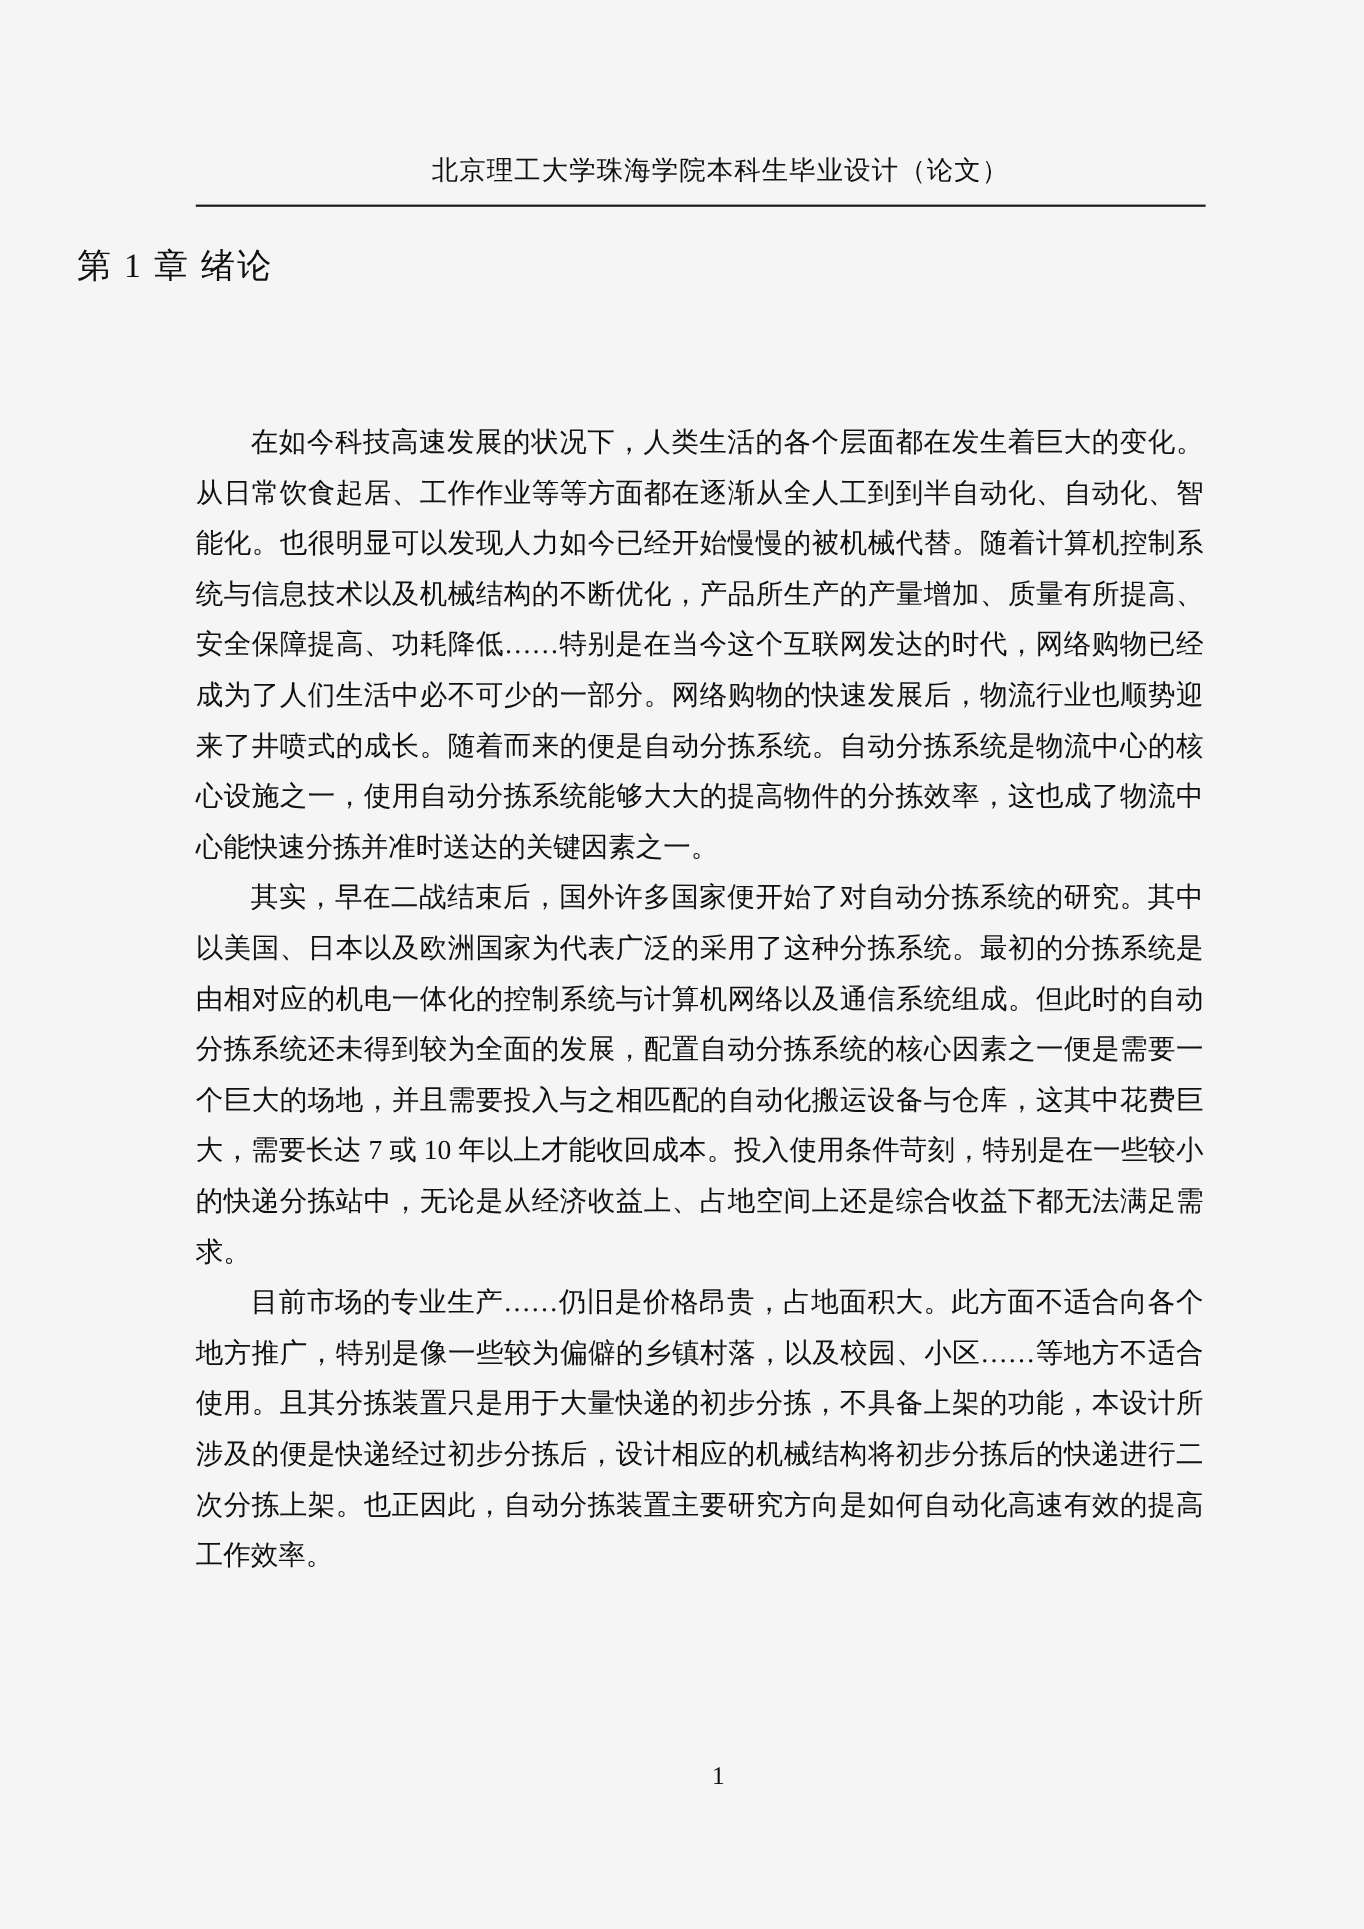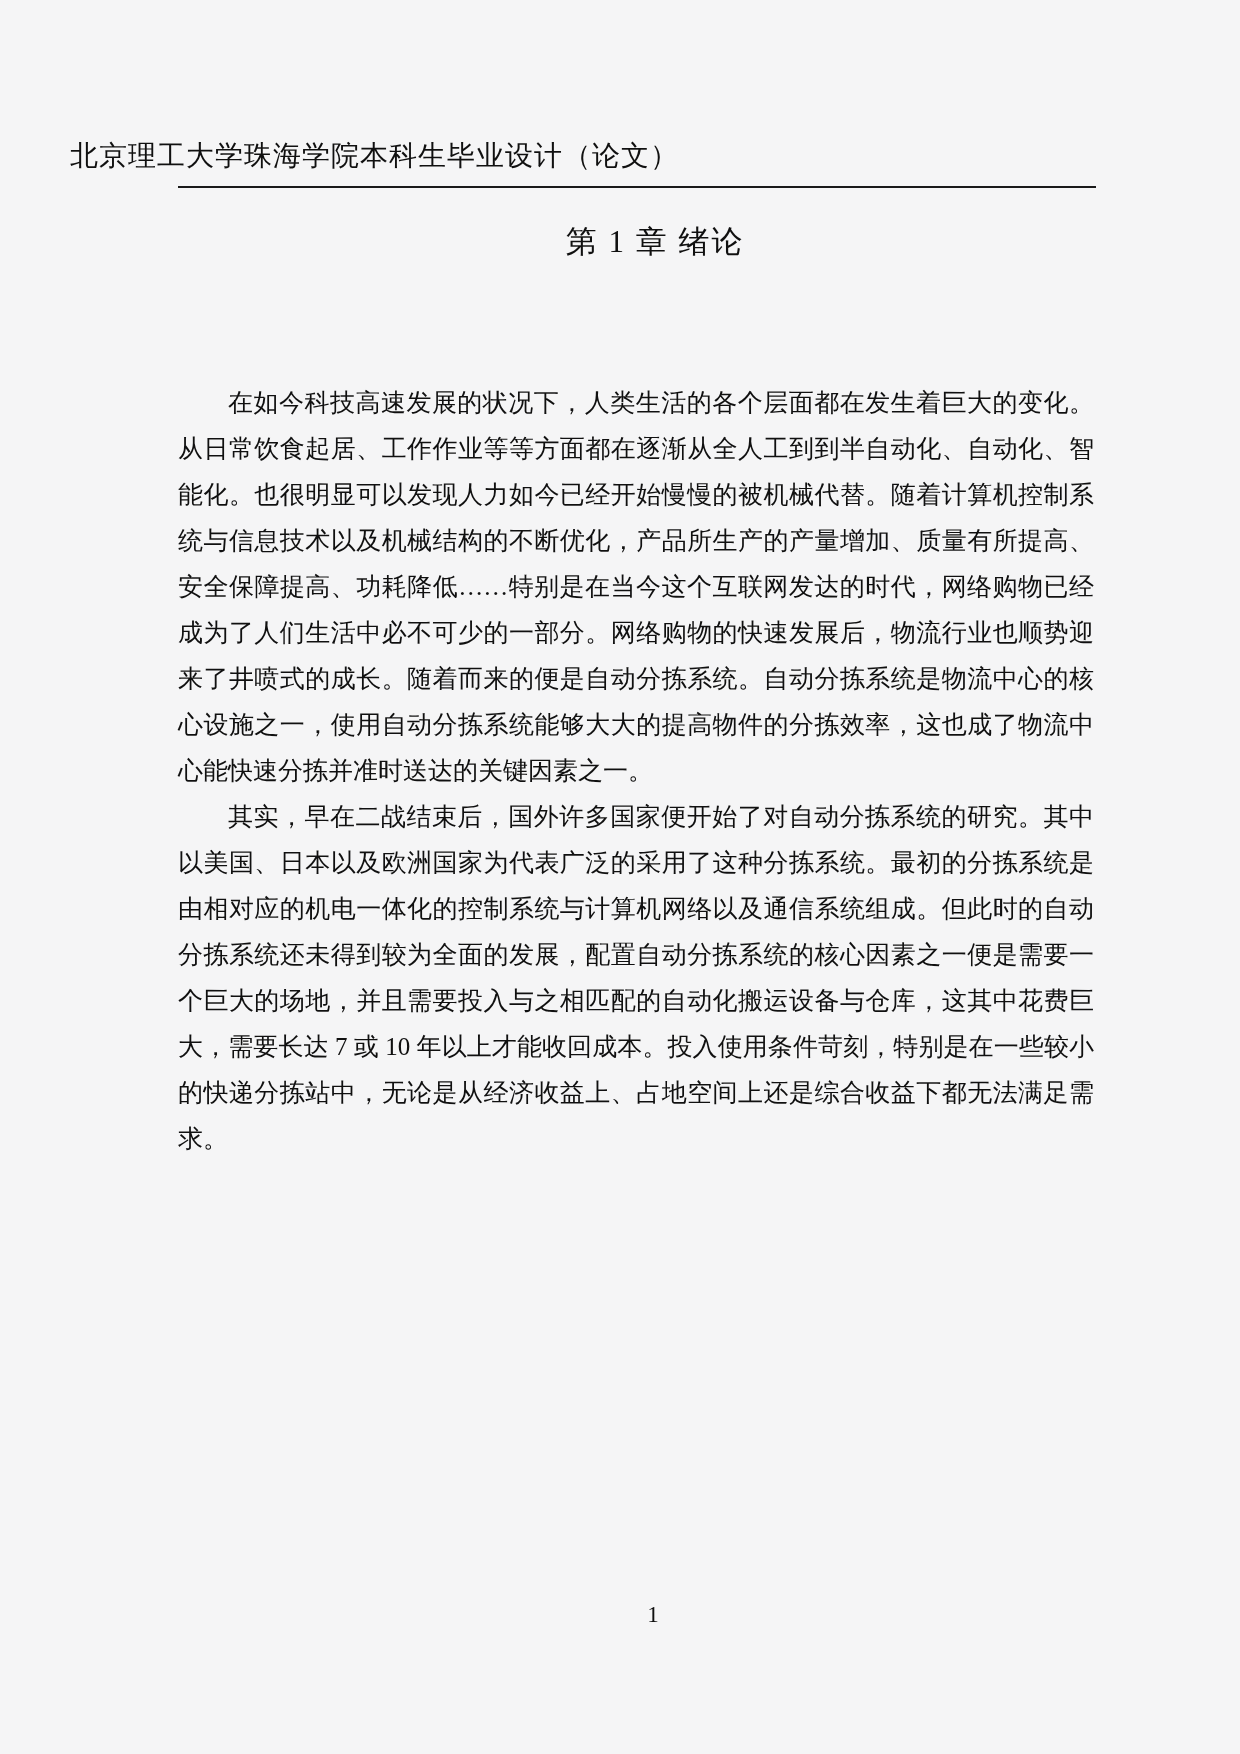--- a/index.html
+++ b/index.html
@@ -14,41 +14,40 @@
     background: #f5f5f6;
     color: #101010;
     font-family: "Liberation Serif", "DejaVu Serif", serif;
     overflow: hidden;
   }
   .header-title {
     position: absolute;
     top: 138px;
     left: 70px;
     right: 0;
-    text-align: left;
-    font-size: 28px;
+    text-align: center;
+    font-size: 24px;
     line-height: 36px;
     letter-spacing: 1px;
     white-space: nowrap;
   }
   .header-rule {
     position: absolute;
     top: 186px;
     left: 178px;
     width: 918px;
     height: 2px;
     background: #1a1a1a;
   }
   .chapter-title {
     position: absolute;
     top: 223px;
     left: 70px;
     right: 0;
     margin: 0;
-    text-align: center;
     font-size: 31px;
     line-height: 38px;
     font-weight: 400;
     letter-spacing: 2px;
     white-space: nowrap;
   }
   .section-heading {
     position: absolute;
     top: 322px;
     left: 178px;
@@ -92,17 +91,18 @@
   <div class="header-title">北京理工大学珠海学院本科生毕业设计（论文）</div>
 
   <div class="header-rule"></div>
 
   <h1 class="chapter-title">第 1 章  绪论</h1>
 
 
   <div class="body-text">
     <p>在如今科技高速发展的状况下，人类生活的各个层面都在发生着巨大的变化。从日常饮食起居、工作作业等等方面都在逐渐从全人工到到半自动化、自动化、智能化。也很明显可以发现人力如今已经开始慢慢的被机械代替。随着计算机控制系统与信息技术以及机械结构的不断优化，产品所生产的产量增加、质量有所提高、安全保障提高、功耗降低……特别是在当今这个互联网发达的时代，网络购物已经成为了人们生活中必不可少的一部分。网络购物的快速发展后，物流行业也顺势迎来了井喷式的成长。随着而来的便是自动分拣系统。自动分拣系统是物流中心的核心设施之一，使用自动分拣系统能够大大的提高物件的分拣效率，这也成了物流中心能快速分拣并准时送达的关键因素之一。</p>
     <p>其实，早在二战结束后，国外许多国家便开始了对自动分拣系统的研究。其中以美国、日本以及欧洲国家为代表广泛的采用了这种分拣系统。最初的分拣系统是由相对应的机电一体化的控制系统与计算机网络以及通信系统组成。但此时的自动分拣系统还未得到较为全面的发展，配置自动分拣系统的核心因素之一便是需要一个巨大的场地，并且需要投入与之相匹配的自动化搬运设备与仓库，这其中花费巨大，需要长达 7 或 10 年以上才能收回成本。投入使用条件苛刻，特别是在一些较小的快递分拣站中，无论是从经济收益上、占地空间上还是综合收益下都无法满足需求。</p>
+    <p>目前市场的专业生产……仍旧是价格昂贵，占地面积大。此方面不适合向各个地方推广，特别是像一些较为偏僻的乡镇村落，以及校园、小区……等地方不适合使用。且其分拣装置只是用于大量快递的初步分拣，不具备上架的功能，本设计所涉及的便是快递经过初步分拣后，设计相应的机械结构将初步分拣后的快递进行二次分拣上架。也正因此，自动分拣装置主要研究方向是如何自动化高速有效的提高工作效率。</p>
   </div>
 
   <div class="page-number">1</div>
 
 </div>
 
 </body></html>

